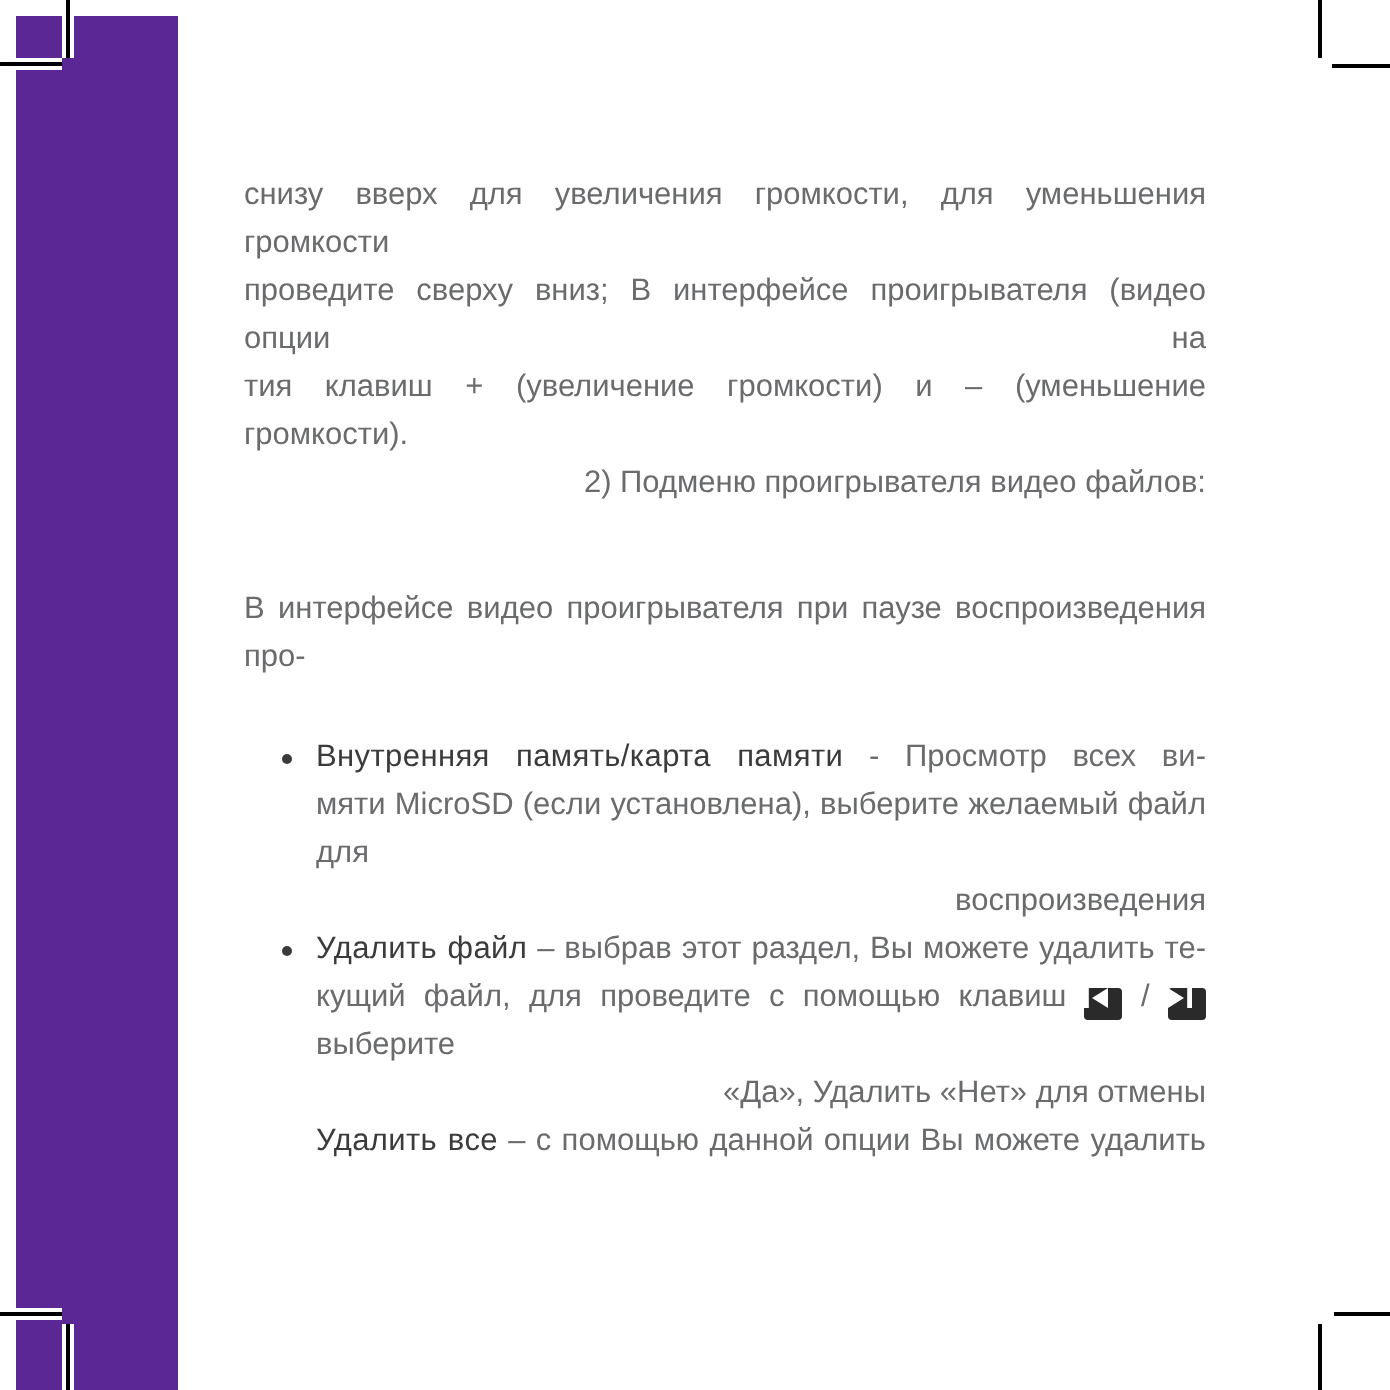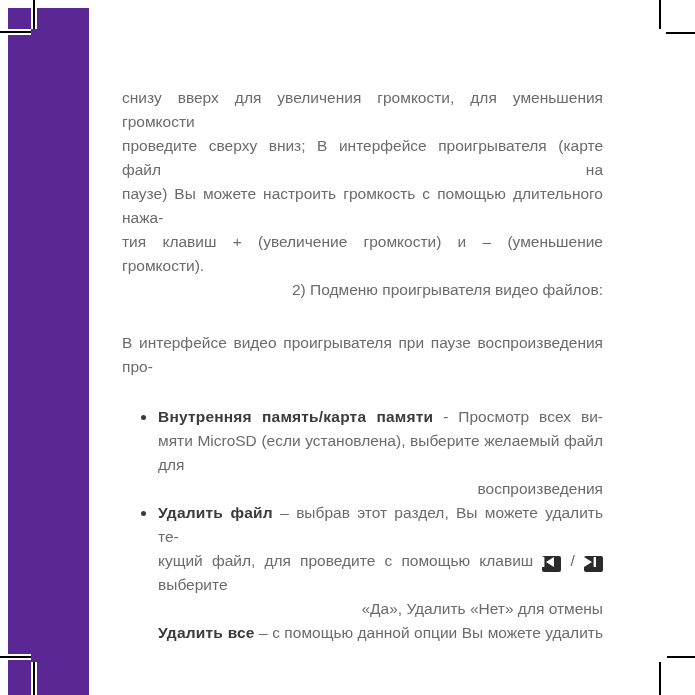--- a/index.html
+++ b/index.html
@@ -27,21 +27,21 @@
 
   
   #content {
     position: absolute; left: 122px; top: 86px; width: 481px;
     font-size: 15.5px; line-height: 24px;
     color: var(--text-color, #6a6b6d);
   }
   .line { text-align: right; }
   .line.justify { text-align: justify; text-align-last: justify; }
   .lead {
-    font-weight: bold;
+    font-weight: normal;
     color: var(--bold-color, #3b3b3d);
     letter-spacing: 0.2px;
   }
   .list-item { position: relative; padding-left: 36px; }
   .bullet {
     position: absolute; left: 19px; top: 10px;
     width: 5px; height: 5px; border-radius: 50%;
     background: var(--bold-color, #3b3b3d);
   }
   .key-icon {
@@ -65,26 +65,25 @@
   <div class="mark v" style="left:659px; top:0;     height:29px;"></div>
   <div class="mark h" style="left:666px; top:32px;  width:29px;"></div>
   <div class="mark h cased-h" style="left:0;     top:656px; width:31px;"></div>
   <div class="mark v cased-v" style="left:33px;  top:662px; height:33px;"></div>
   <div class="mark h" style="left:667px; top:656px; width:28px;"></div>
   <div class="mark v" style="left:659px; top:662px; height:33px;"></div>
 
   <div id="content">
       <div>
         <div class="line justify"><span>снизу вверх для увеличения громкости, для уменьшения громкости</span></div>
-        <div class="line justify"><span>проведите сверху вниз; В интерфейсе проигрывателя (карте файл на</span></div>
-        <div class="line justify"><span>паузе) Вы можете настроить громкость с помощью длительного нажа-</span></div>
+        <div class="line justify"><span>проведите сверху вниз; В интерфейсе проигрывателя (видео опции на</span></div>
         <div class="line justify"><span>тия клавиш + (увеличение громкости) и – (уменьшение громкости).</span></div>
         <div class="line"><span>2) Подменю проигрывателя видео файлов:</span></div>
       </div>
-      <div style="margin-top: 29px;">
+      <div style="margin-top: 39px;">
         <div class="line justify"><span>В интерфейсе видео проигрывателя при паузе воспроизведения про-</span></div>
       </div>
       <div style="margin-top: 26px;">
         <div class="list-item">
           <span class="bullet"></span>
           <div class="line justify"><span class="lead">Внутренняя память/карта памяти</span><span> - Просмотр всех ви-</span></div>
           <div class="line justify"><span>мяти MicroSD (если установлена), выберите желаемый файл для</span></div>
           <div class="line"><span>воспроизведения</span></div>
         </div>
         <div class="list-item">

